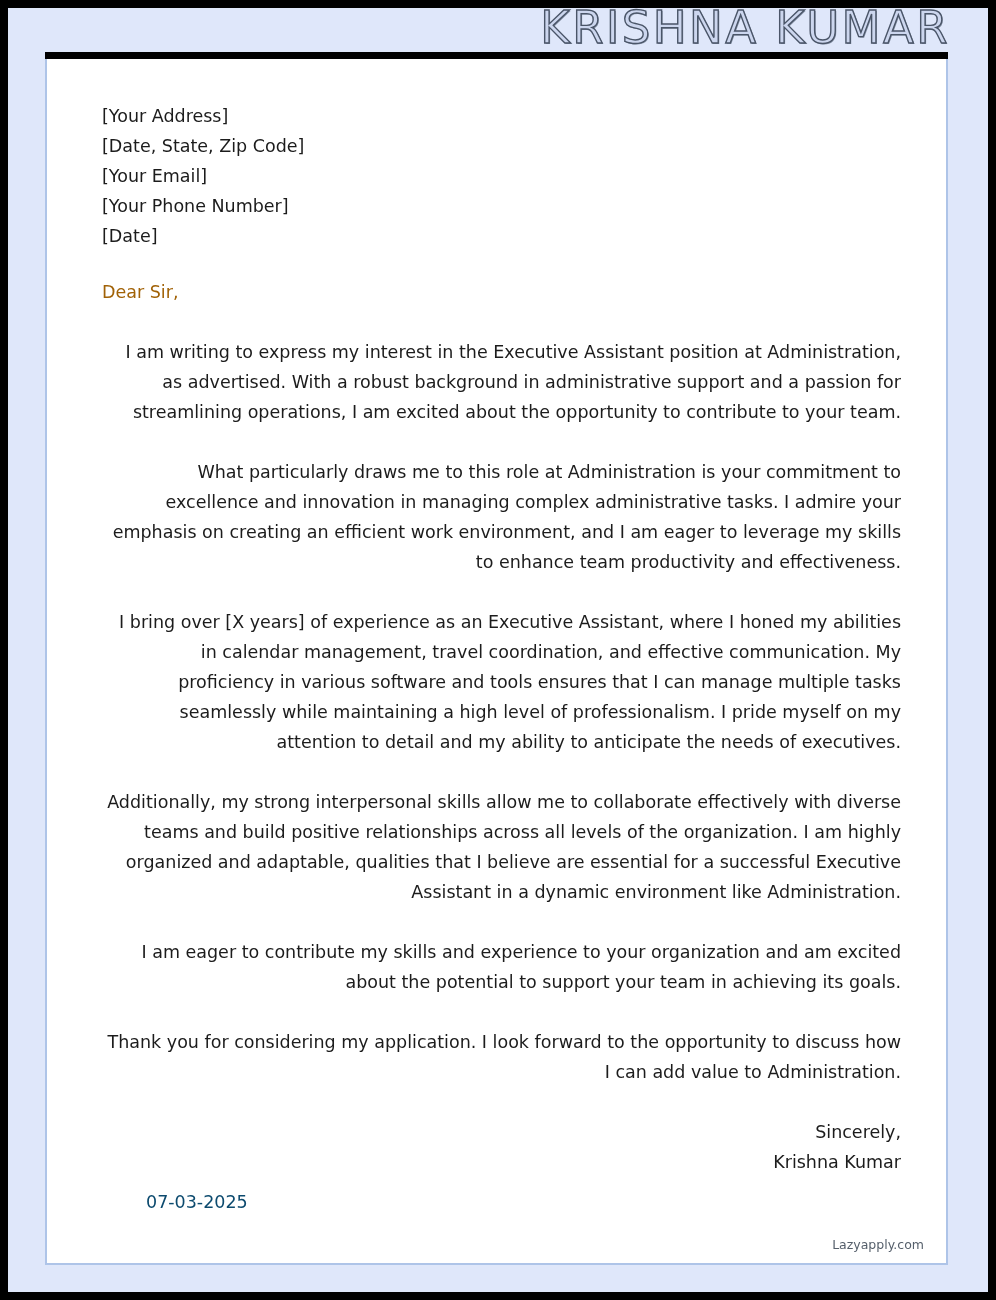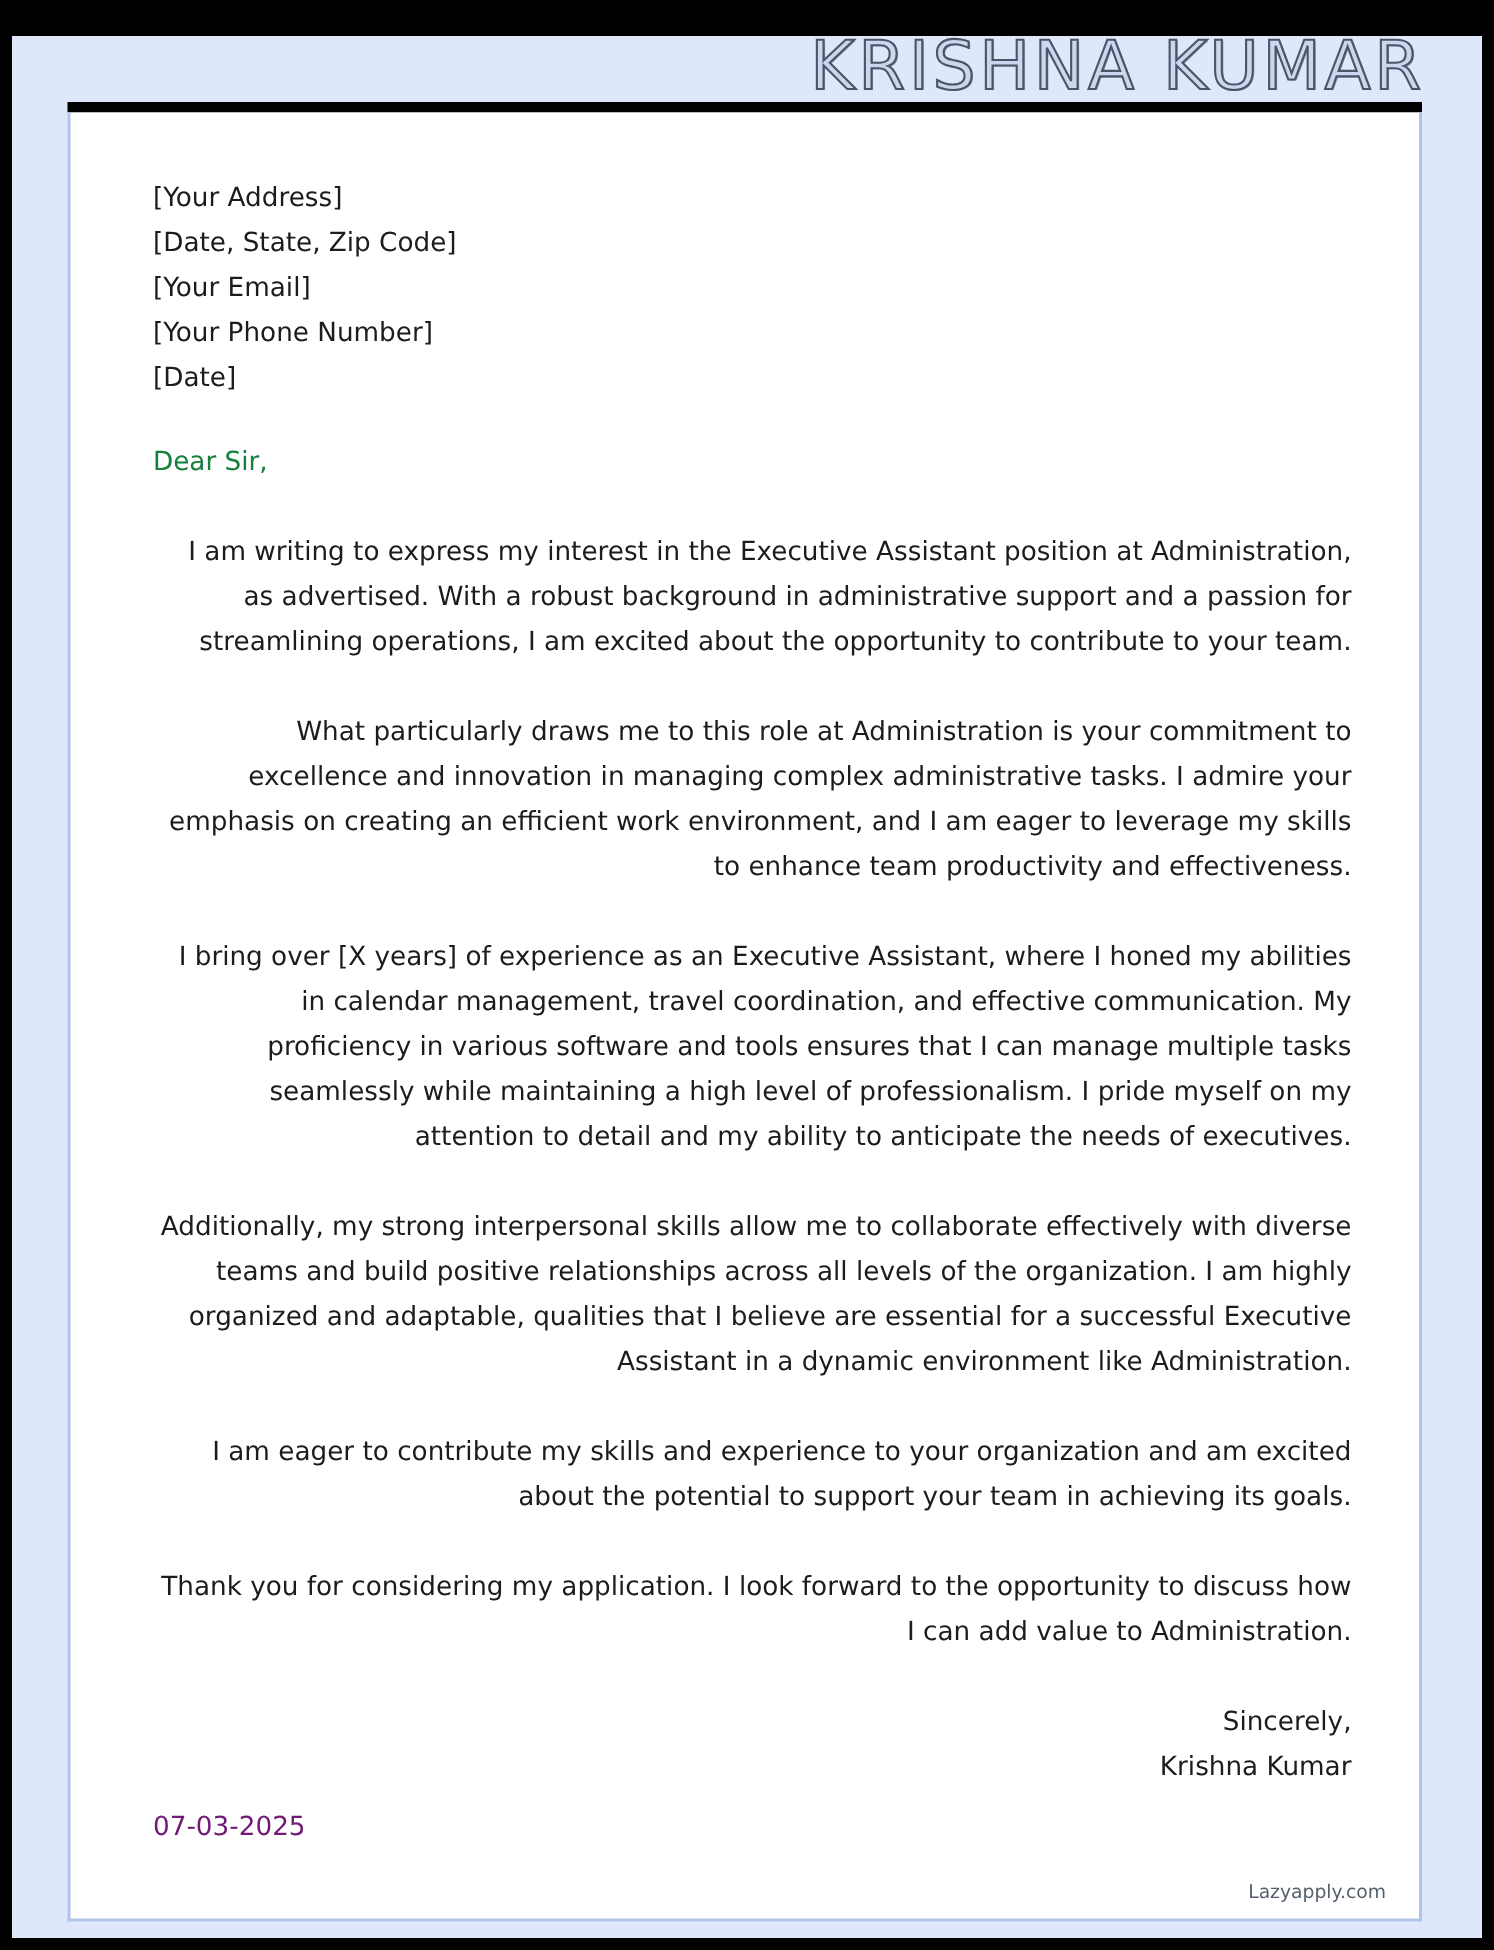--- a/index.html
+++ b/index.html
@@ -16,21 +16,21 @@
 
   
   .page-frame {
     position: absolute;
     left: 0;
     top: 0;
     width: 996px;
     height: 1300px;
     background: #000000;
     box-sizing: border-box;
-    padding: 24px 8px 8px 8px;
+    padding: 8px 8px 8px 8px;
   }
   .page-bg {
     position: relative;
     width: 100%;
     height: 100%;
     background: #dfe7fa;
     box-sizing: border-box;
   }
 
   
@@ -94,21 +94,21 @@
   .contact-line {
     font-size: 17.5px;
     line-height: 30px;
     color: #1c1c1c;
     font-family: "DejaVu Sans", sans-serif;
   }
 
   .salutation {
     font-size: 17.5px;
     line-height: 30px;
-    color: #15803d;
+    color: #a16207;
     margin: 0 0 30px 0;
   }
 
   .letter-para {
     font-size: 17.5px;
     line-height: 30px;
     color: #1c1c1c;
     margin: 0 0 30px 0;
     text-align: right;
   }
@@ -118,22 +118,23 @@
   }
   .sign-off-line {
     font-size: 17.5px;
     line-height: 30px;
     color: #1c1c1c;
     text-align: right;
   }
   .letter-date {
     font-size: 17.5px;
     line-height: 30px;
-    color: #701a75;
+    color: #0c4a6e;
     margin-top: 10px;
+    margin-left: 44px;
   }
 
   .sheet-footer {
     position: absolute;
     right: 22px;
     bottom: 10px;
     font-size: 12.5px;
     line-height: 16px;
     color: #555f6b;
     font-family: "DejaVu Sans", sans-serif;

